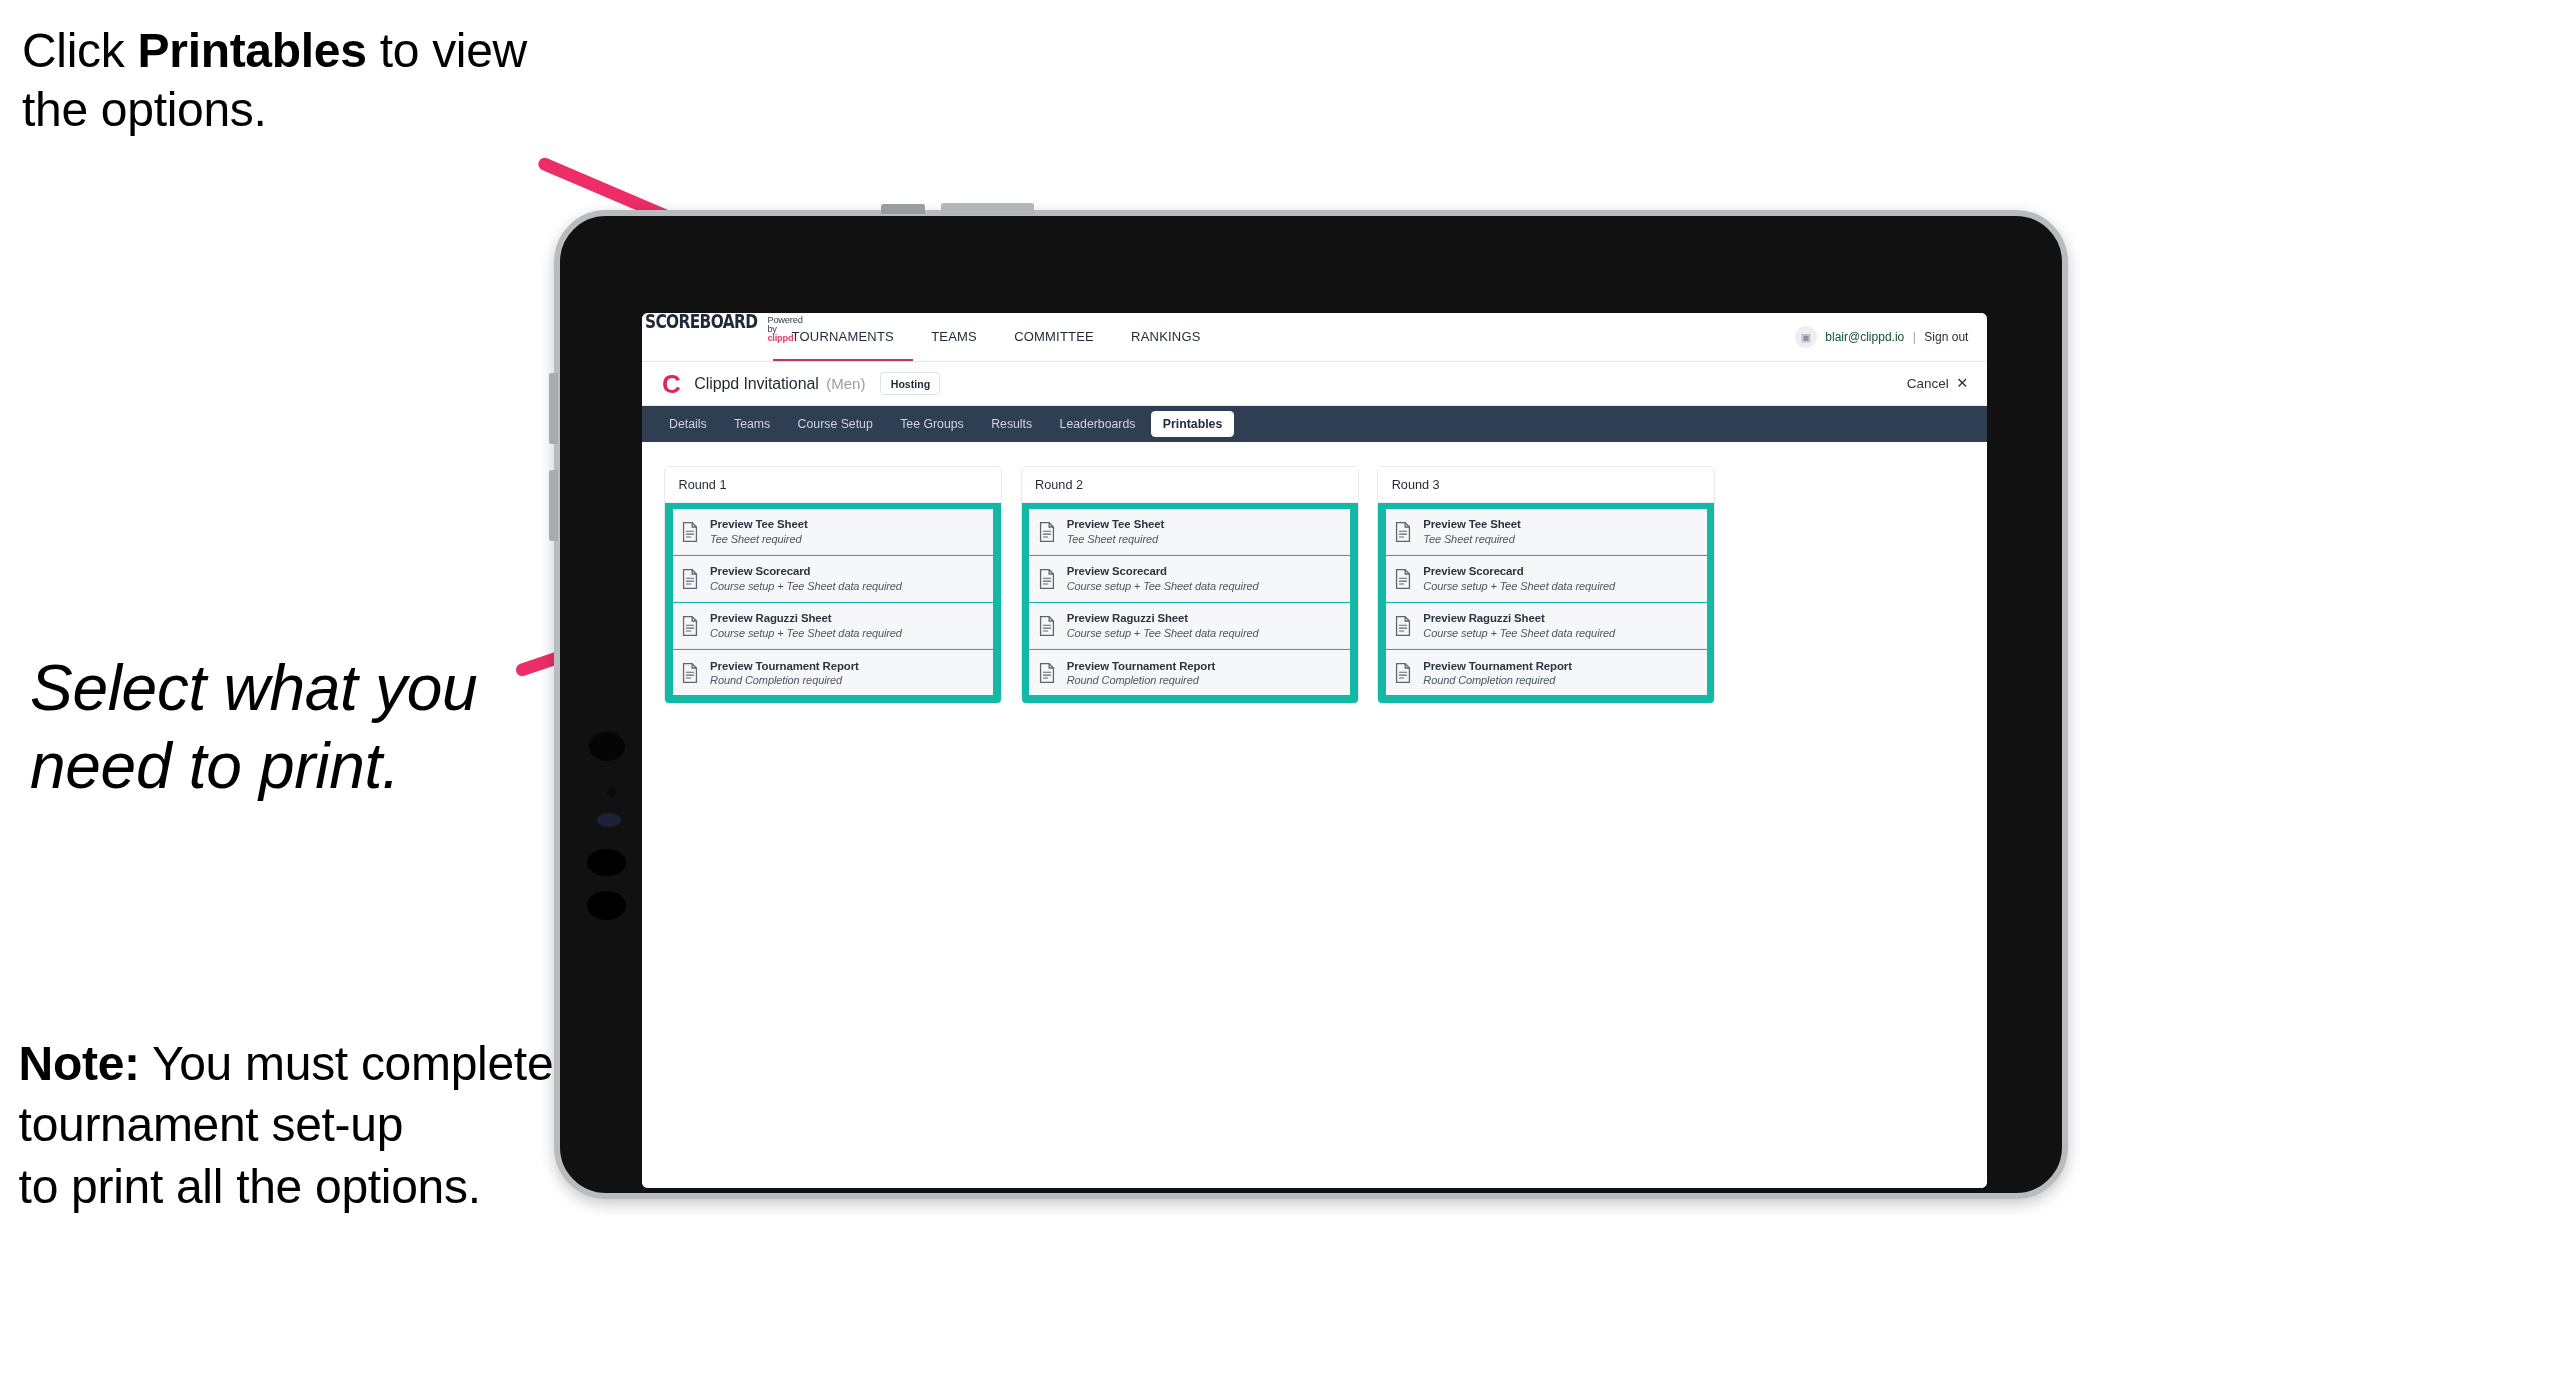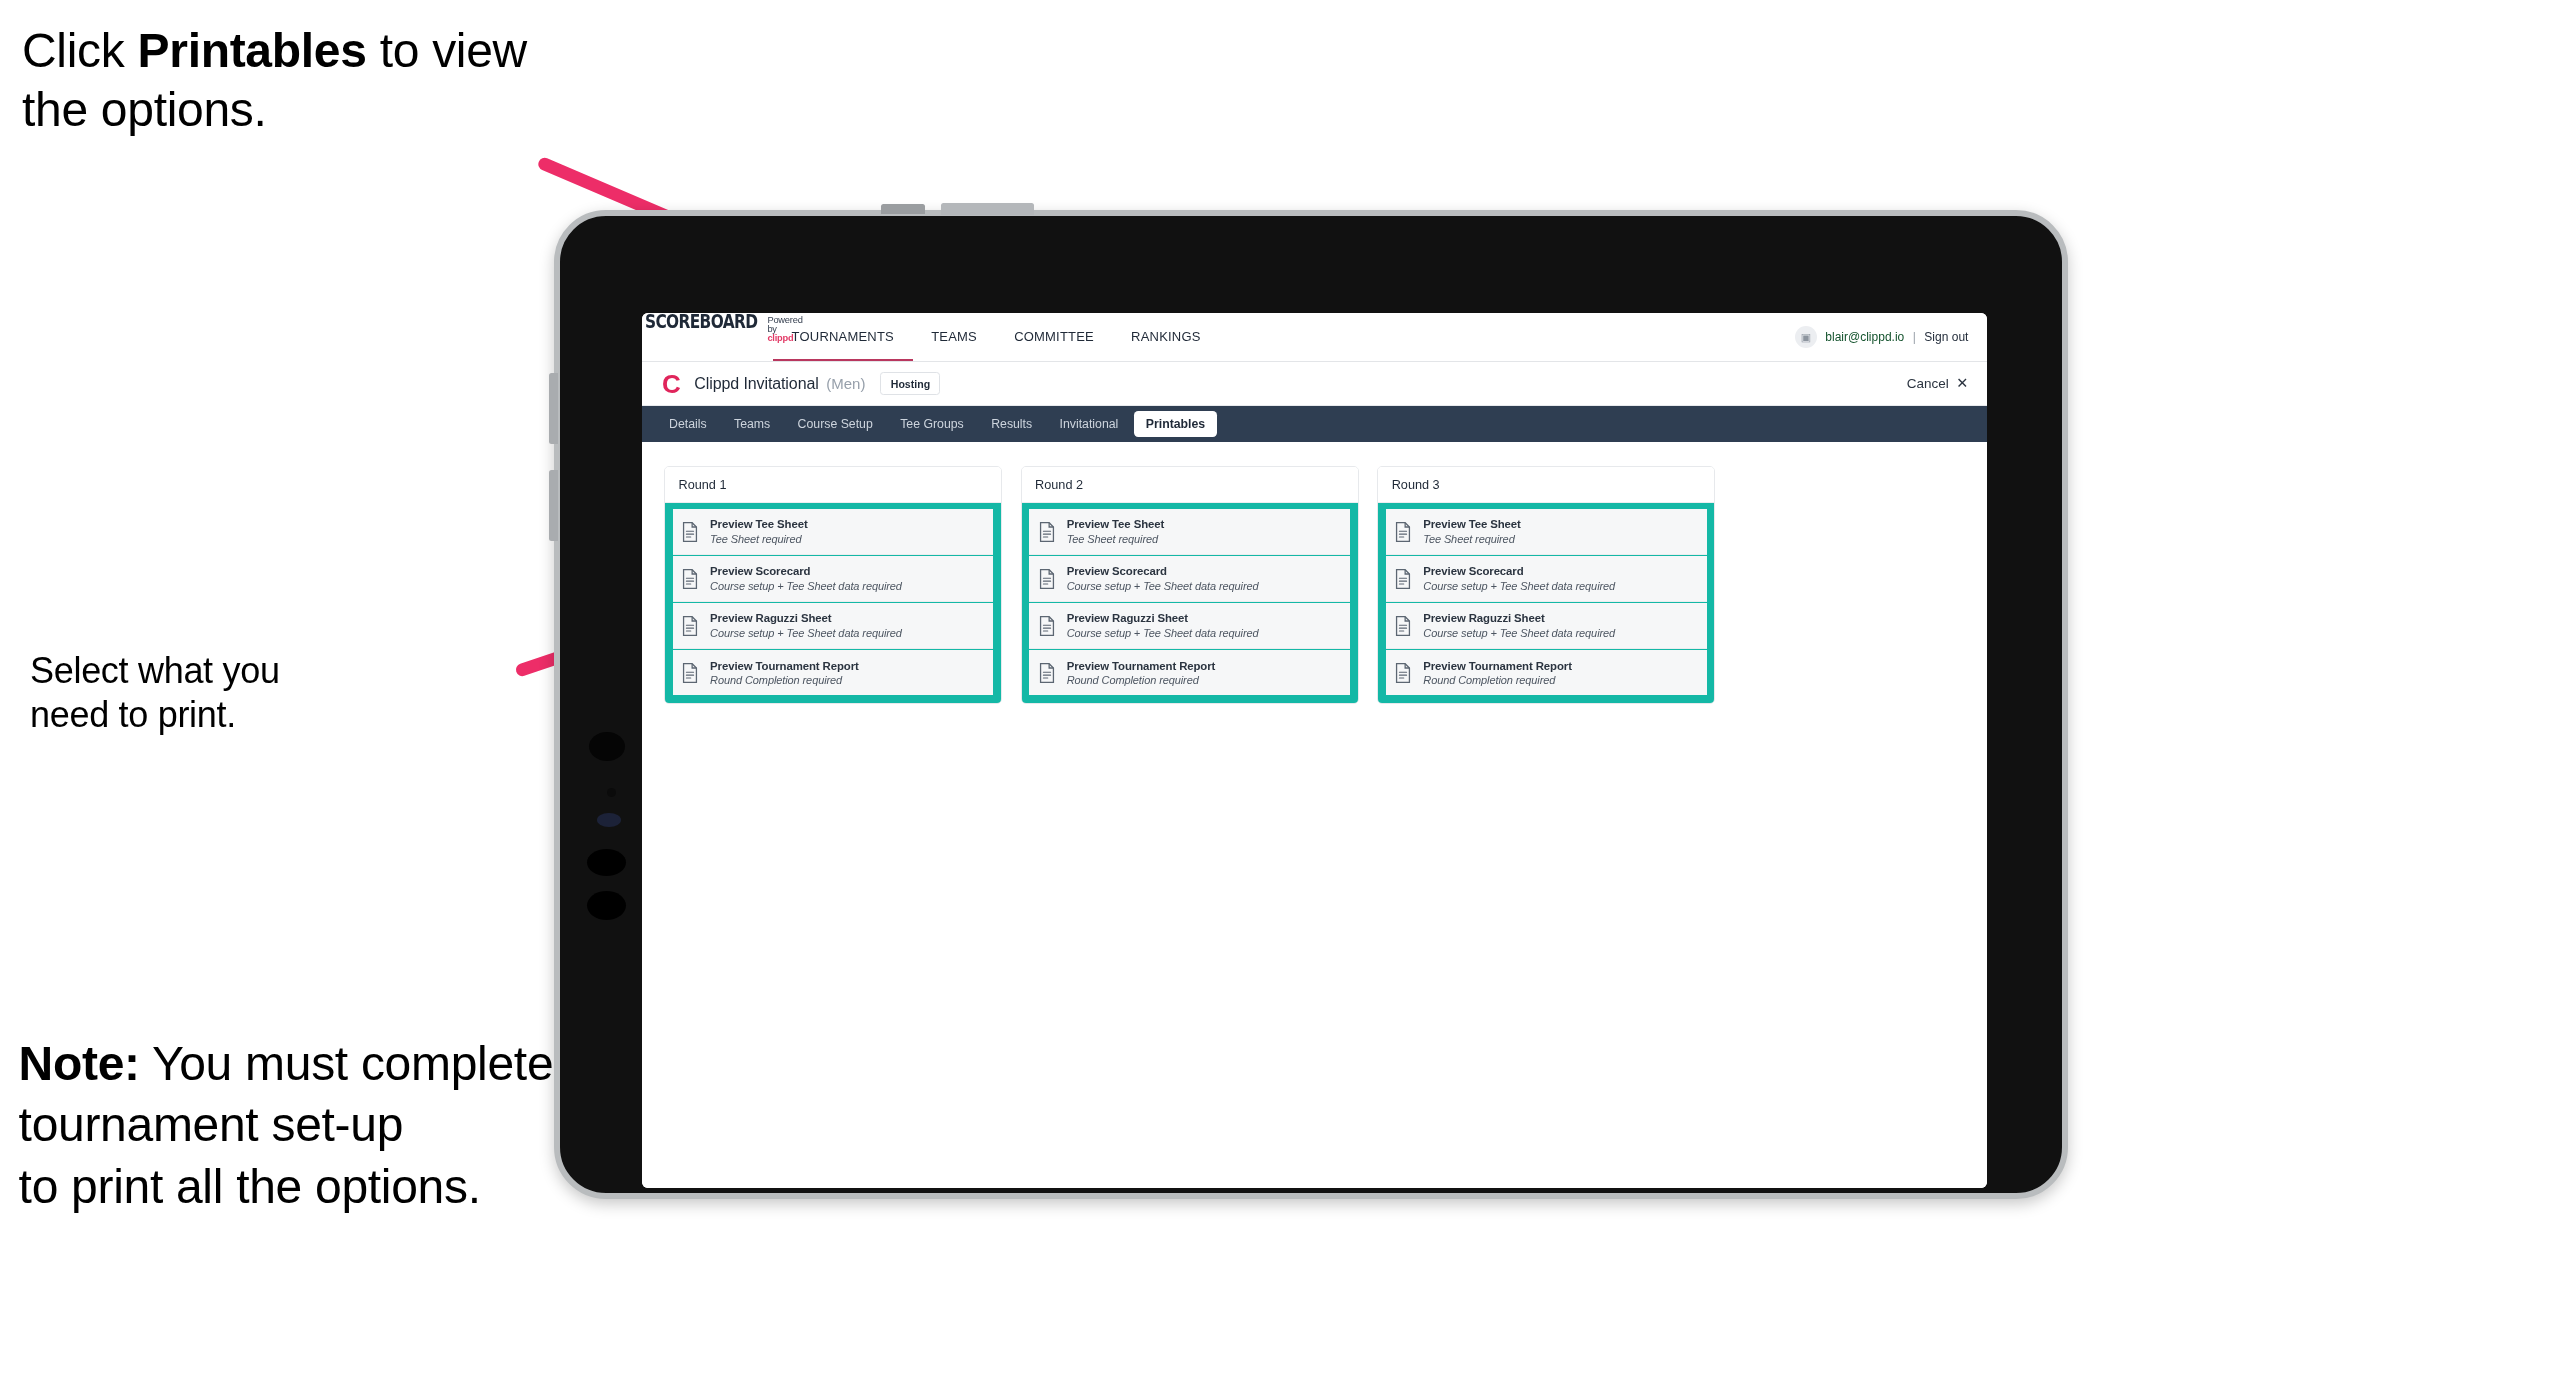--- a/index.html
+++ b/index.html
@@ -34,21 +34,22 @@
   #anno-1 {
     left: 22px;
     top: 22px;
     width: 575px;
     font-size: 48px;
   }
   #anno-2 {
     left: 30px;
     top: 649px;
     width: 516px;
-    font-size: 36px;
+    font-size: 64px;
+    font-style: italic;
   }
   #anno-3 {
     left: 18.6px;
     top: 1033px;
     width: 677px;
     font-size: 48px;
     line-height: 1.28;
   }
 
   
@@ -410,21 +411,21 @@
           <span id="cancel-x">✕</span>
         </div>
       </div>
 
       <div id="tab-bar">
         <div class="sec-tab">Details</div>
         <div class="sec-tab">Teams</div>
         <div class="sec-tab">Course Setup</div>
         <div class="sec-tab">Tee Groups</div>
         <div class="sec-tab">Results</div>
-        <div class="sec-tab">Invitational</div>
+        <div class="sec-tab">Leaderboards</div>
         <div class="sec-tab active">Printables</div>
       </div>
 
       <div id="printables-body">
 
         <div class="round-card">
           <div class="round-head">Round 1</div>
           <div class="round-items">
 
             <div class="print-item">

